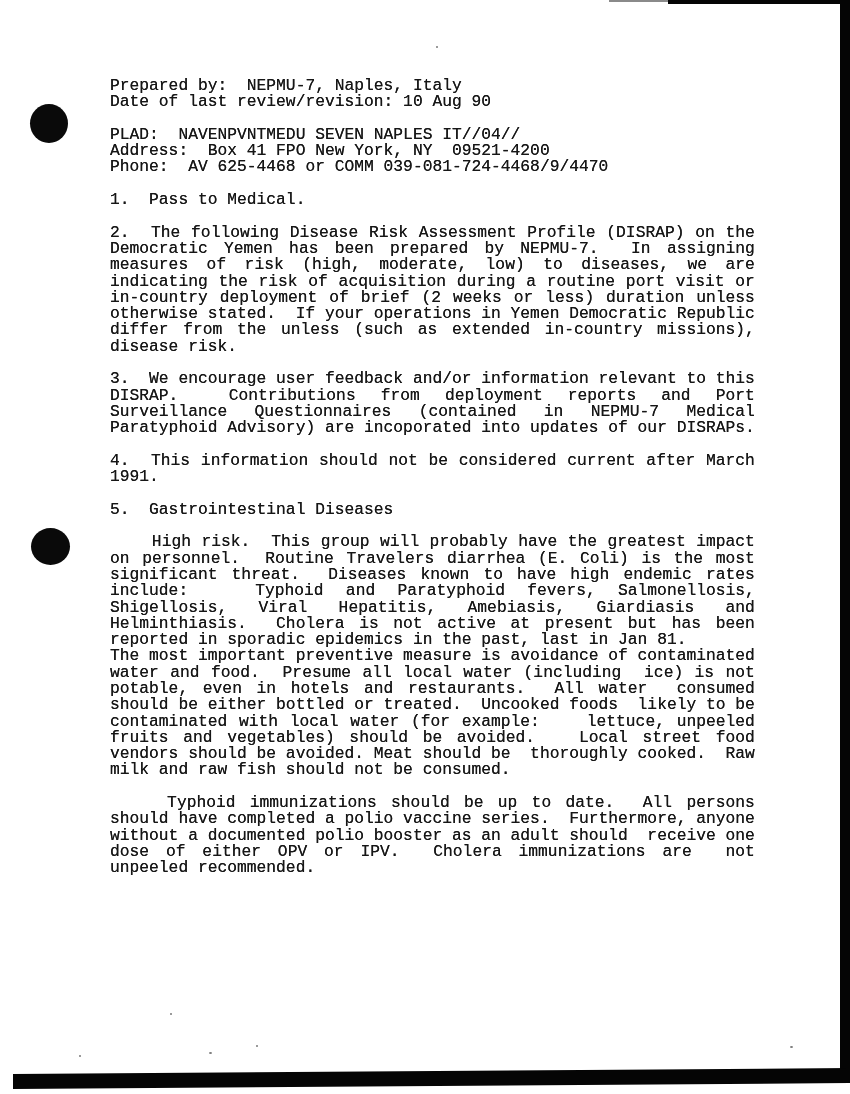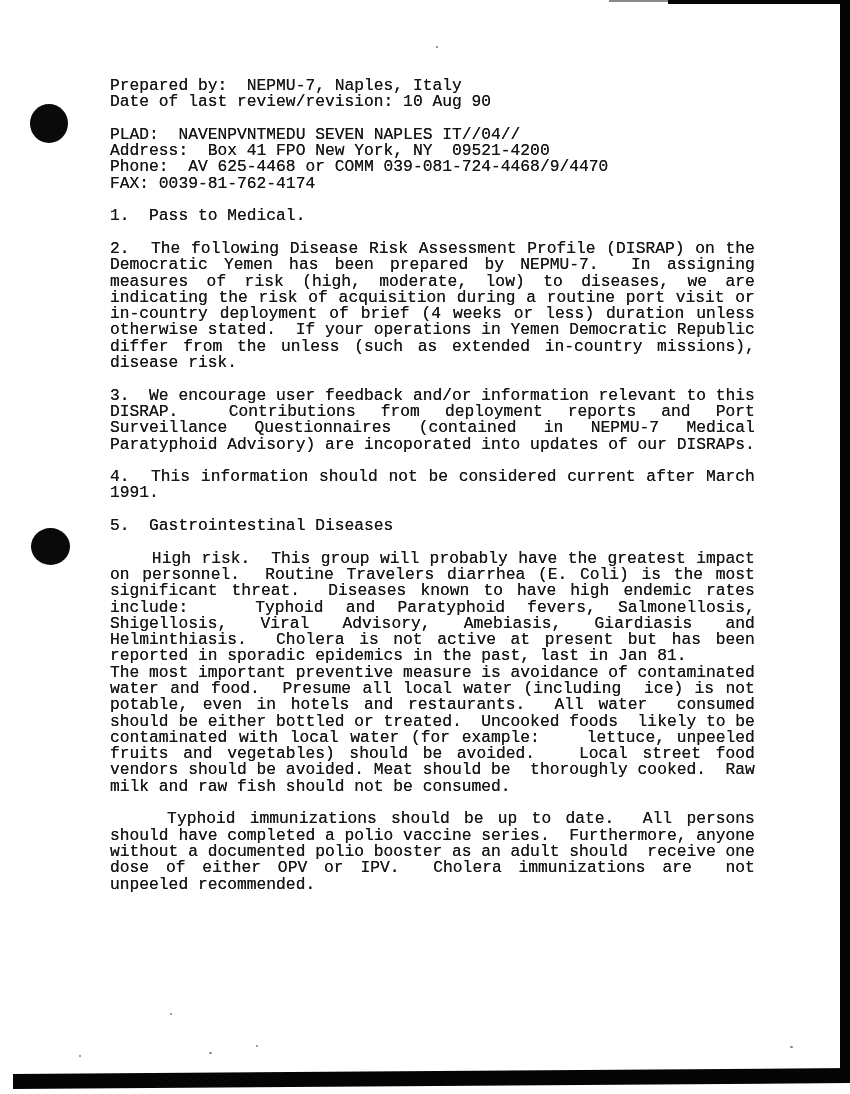--- a/index.html
+++ b/index.html
@@ -95,48 +95,47 @@
   <div class="speck" style="left:66px;  top:1055px; width:2px; height:2px;"></div>
   <div class="speck" style="left:777px; top:1046px; width:3px; height:2px;"></div>
 
   <div class="doc">
       <div class="line">Prepared by:&nbsp; NEPMU-7, Naples, Italy</div>
       <div class="line">Date of last review/revision: 10 Aug 90</div>
       <div class="line"></div>
       <div class="line">PLAD:&nbsp; NAVENPVNTMEDU SEVEN NAPLES IT//04//</div>
       <div class="line">Address:&nbsp; Box 41 FPO New York, NY&nbsp; 09521-4200</div>
       <div class="line">Phone:&nbsp; AV 625-4468 or COMM 039-081-724-4468/9/4470</div>
-      <div class="line">FAX: 0039-81-762-4174</div>
       <div class="line"></div>
       <div class="line">1.&nbsp; Pass to Medical.</div>
       <div class="line"></div>
       <div class="line just">2.&nbsp; The following Disease Risk Assessment Profile (DISRAP) on the</div>
       <div class="line just">Democratic Yemen has been prepared by NEPMU-7.&nbsp; In assigning</div>
       <div class="line just">measures of risk (high, moderate, low) to diseases, we are</div>
       <div class="line just">indicating the risk of acquisition during a routine port visit or</div>
-      <div class="line just">in-country deployment of brief (4 weeks or less) duration unless</div>
+      <div class="line just">in-country deployment of brief (2 weeks or less) duration unless</div>
       <div class="line just">otherwise stated.&nbsp; If your operations in Yemen Democratic Republic</div>
       <div class="line just">differ from the unless (such as extended in-country missions),</div>
       <div class="line">disease risk.</div>
       <div class="line"></div>
       <div class="line just">3.&nbsp; We encourage user feedback and/or information relevant to this</div>
       <div class="line just">DISRAP.&nbsp; Contributions from deployment reports and Port</div>
       <div class="line just">Surveillance Questionnaires (contained in NEPMU-7 Medical</div>
       <div class="line just">Paratyphoid Advisory) are incoporated into updates of our DISRAPs.</div>
       <div class="line"></div>
       <div class="line just">4.&nbsp; This information should not be considered current after March</div>
       <div class="line">1991.</div>
       <div class="line"></div>
       <div class="line">5.&nbsp; Gastrointestinal Diseases</div>
       <div class="line"></div>
       <div class="line just">&nbsp;&nbsp;&nbsp; High risk.&nbsp; This group will probably have the greatest impact</div>
       <div class="line just">on personnel.&nbsp; Routine Travelers diarrhea (E. Coli) is the most</div>
       <div class="line just">significant threat.&nbsp; Diseases known to have high endemic rates</div>
       <div class="line just">include:&nbsp;&nbsp; Typhoid and Paratyphoid fevers, Salmonellosis,</div>
-      <div class="line just">Shigellosis, Viral Advisory, Amebiasis, Giardiasis and</div>
+      <div class="line just">Shigellosis, Viral Hepatitis, Amebiasis, Giardiasis and</div>
       <div class="line just">Helminthiasis.&nbsp; Cholera is not active at present but has been</div>
       <div class="line">reported in sporadic epidemics in the past, last in Jan 81.</div>
       <div class="line just">The most important preventive measure is avoidance of contaminated</div>
       <div class="line just">water and food.&nbsp; Presume all local water (including&nbsp; ice) is not</div>
       <div class="line just">potable, even in hotels and restaurants.&nbsp; All water&nbsp; consumed</div>
       <div class="line just">should be either bottled or treated.&nbsp; Uncooked foods&nbsp; likely to be</div>
       <div class="line just">contaminated with local water (for example:&nbsp;&nbsp;&nbsp; lettuce, unpeeled</div>
       <div class="line just">fruits and vegetables) should be avoided.&nbsp;&nbsp; Local street food</div>
       <div class="line just">vendors should be avoided. Meat should be&nbsp; thoroughly cooked.&nbsp; Raw</div>
       <div class="line">milk and raw fish should not be consumed.</div>

